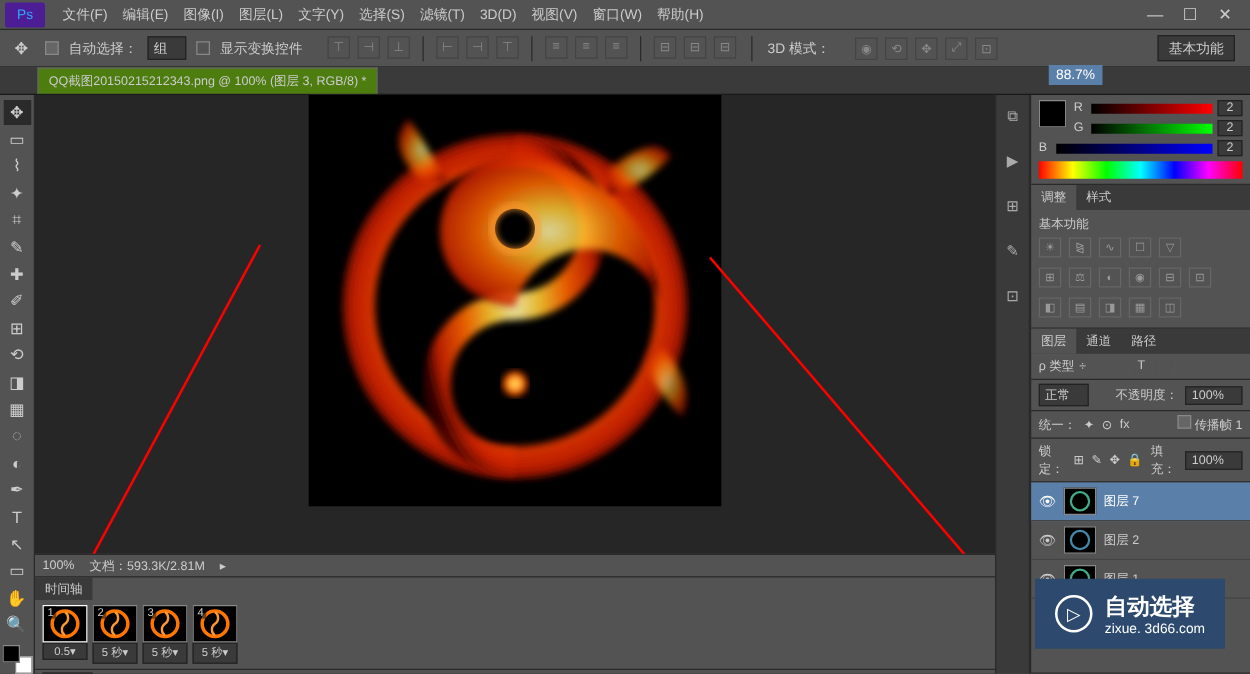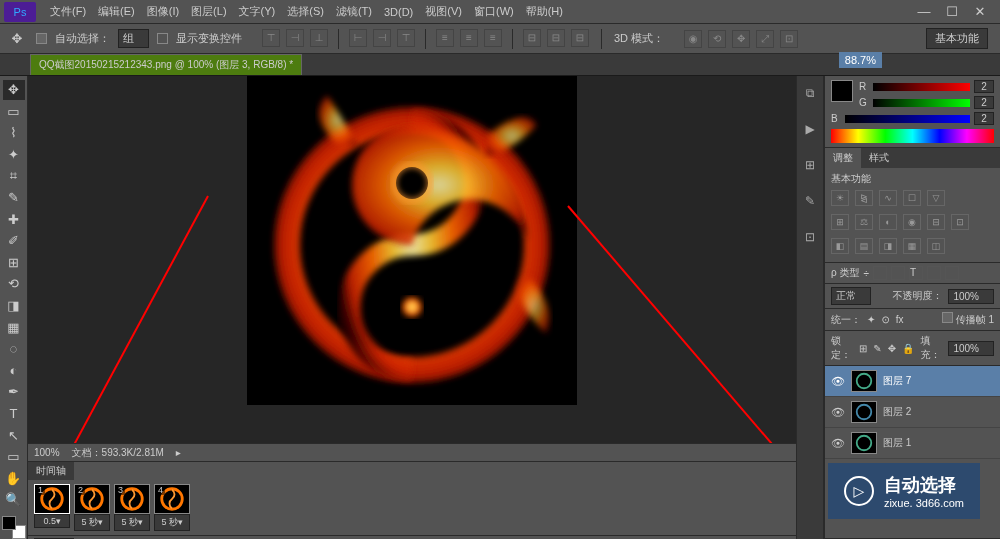--- a/index.html
+++ b/index.html
@@ -364,20 +364,25 @@
               <div class="adj-icon">◧</div>
               <div class="adj-icon">▤</div>
               <div class="adj-icon">◨</div>
               <div class="adj-icon">▦</div>
               <div class="adj-icon">◫</div>
             </div>
           </div>
         </div>
 
         <div class="panel" style="flex:1">
+          <div class="panel-tabs">
+            <div class="panel-tab active">图层</div>
+            <div class="panel-tab">通道</div>
+            <div class="panel-tab">路径</div>
+          </div>
           <div class="layers-body">
             <div class="layer-filters">
               <span>ρ 类型</span>
               <span>÷</span>
               <div class="layer-filter-icon"></div>
               <div class="layer-filter-icon"></div>
               <div class="layer-filter-icon">T</div>
               <div class="layer-filter-icon"></div>
               <div class="layer-filter-icon"></div>
             </div>

